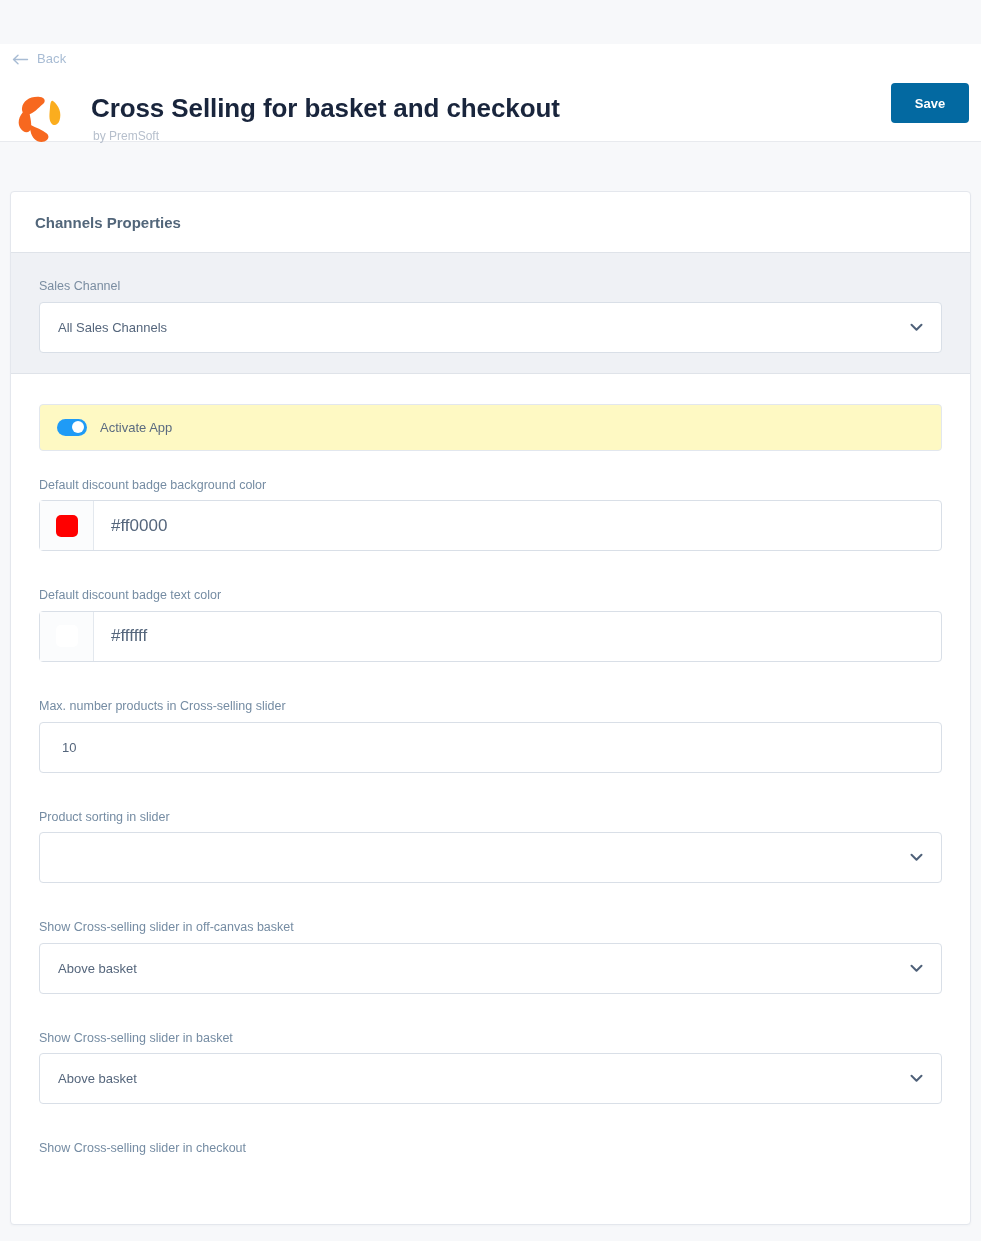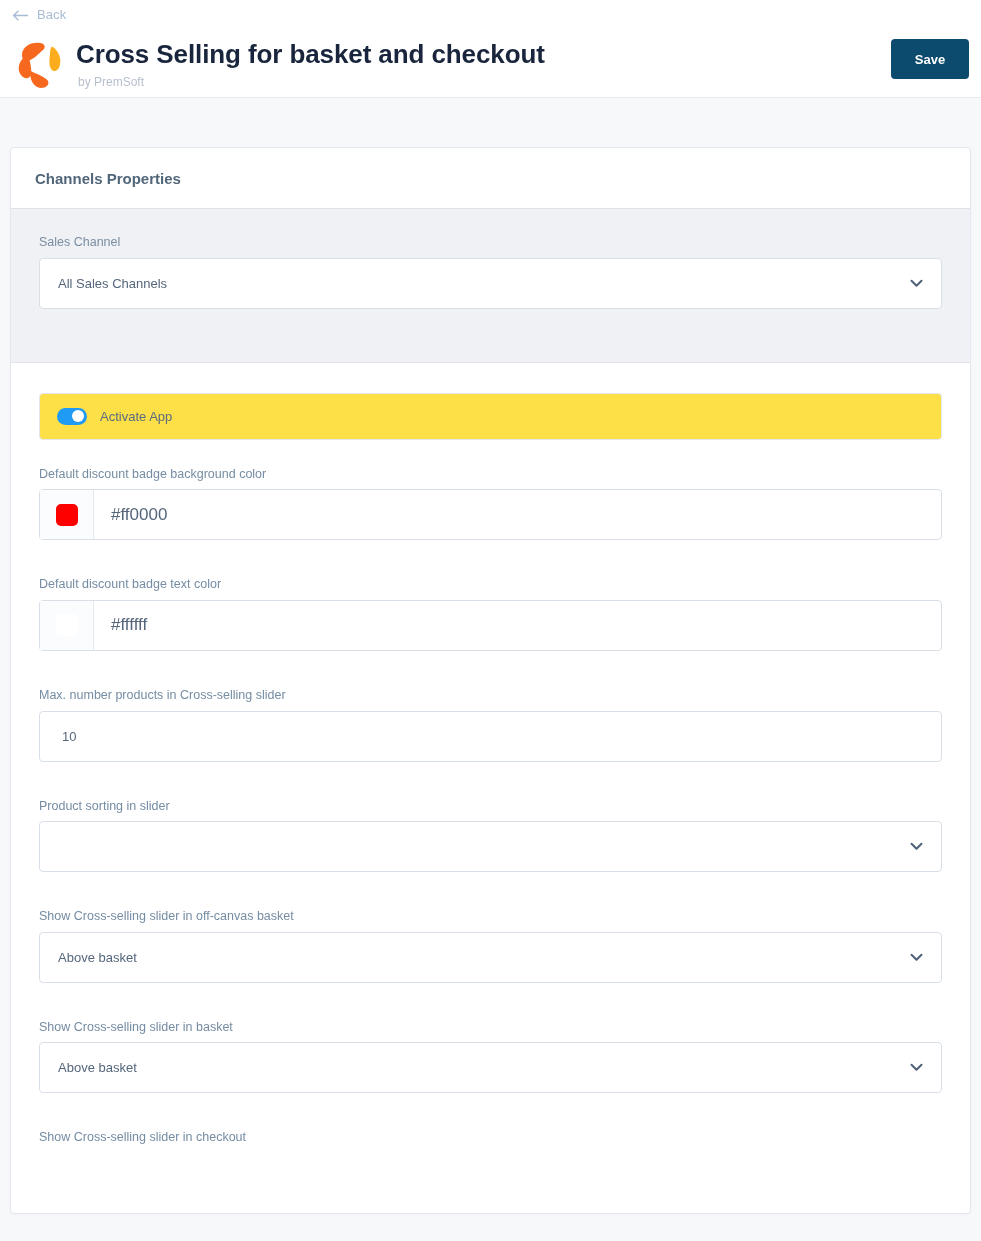--- a/index.html
+++ b/index.html
@@ -10,20 +10,21 @@
     font-family: "Liberation Sans", sans-serif;
     -webkit-font-smoothing: antialiased;
   }
 
   
   .app-header {
     position: relative;
     height: 98px;
     background: #ffffff;
     border-bottom: 1px solid #e8eaee;
+    margin-top: 44px;
   }
   .back-link {
     position: absolute;
     top: 7px;
     left: 12px;
     display: flex;
     align-items: center;
     gap: 8px;
     font-size: 13px;
     color: #a8bcd4;
@@ -36,24 +37,24 @@
     height: 13px;
     position: relative;
     top: 1px;
   }
   .back-arrow svg { display: block; }
   .back-label { letter-spacing: .1px; }
 
   .header-main {
     position: absolute;
     left: 10px;
-    top: 32px;
+    top: 42px;
     display: flex;
     align-items: flex-start;
-    gap: 4px;
+    gap: 19px;
   }
   .app-logo { width: 62px; height: 62px; flex: none; }
   .app-logo svg { display: block; }
   .titles { padding-top: 8px; }
   .app-title {
     font-size: 26px;
     font-weight: bold;
     color: #19253c;
     letter-spacing: -.1px;
     line-height: 1.1;
@@ -96,21 +97,21 @@
   .card-title {
     font-size: 15px;
     font-weight: bold;
     color: #52667a;
   }
 
   
   .channel-band {
     background: #eff1f5;
     border-bottom: 1px solid #dfe3e9;
-    padding: 26px 28px 53px 28px;
+    padding: 26px 28px 20px 28px;
   }
 
   
   .form-body { padding: 30px 28px 60px 28px; }
 
   .field { margin-bottom: 37px; }
   .field:last-child { margin-bottom: 0; }
   .field-label {
     display: block;
     font-size: 12.5px;
@@ -145,21 +146,21 @@
     display: flex;
     align-items: center;
     justify-content: center;
     pointer-events: none;
   }
   .chevron svg { display: block; }
 
   
   .toggle-row {
     height: 47px;
-    background: #fde047;
+    background: #fef9c3;
     border: 1px solid #e2e7ee;
     border-radius: 4px;
     display: flex;
     align-items: center;
     padding-left: 17px;
     gap: 13px;
     margin-bottom: 27px;
   }
   .toggle {
     width: 30px;
@@ -234,21 +235,21 @@
           <path d="M43 15 C49 19.5 52 27 49.5 34.5 C48 39 44 40.5 41.5 37.5 C38.5 34 39.5 27.5 40 21.5 C40.3 17.5 41 13.7 43 15 Z" fill="#fbad1e"></path>
         </g>
       </svg>
     </span>
     <div class="titles">
       <div class="app-title">Cross Selling for basket and checkout</div>
       <div class="app-author">by PremSoft</div>
     </div>
   </div>
 
-  <button class="save-button" style="background: #0c4a6e;">Save</button>
+  <button class="save-button" style="background: #0369a1;">Save</button>
 </div>
 
 <div class="content-area">
   <div class="card">
 
     <div class="card-header">
       <div class="card-title">Channels Properties</div>
     </div>
 
     <div class="channel-band">

